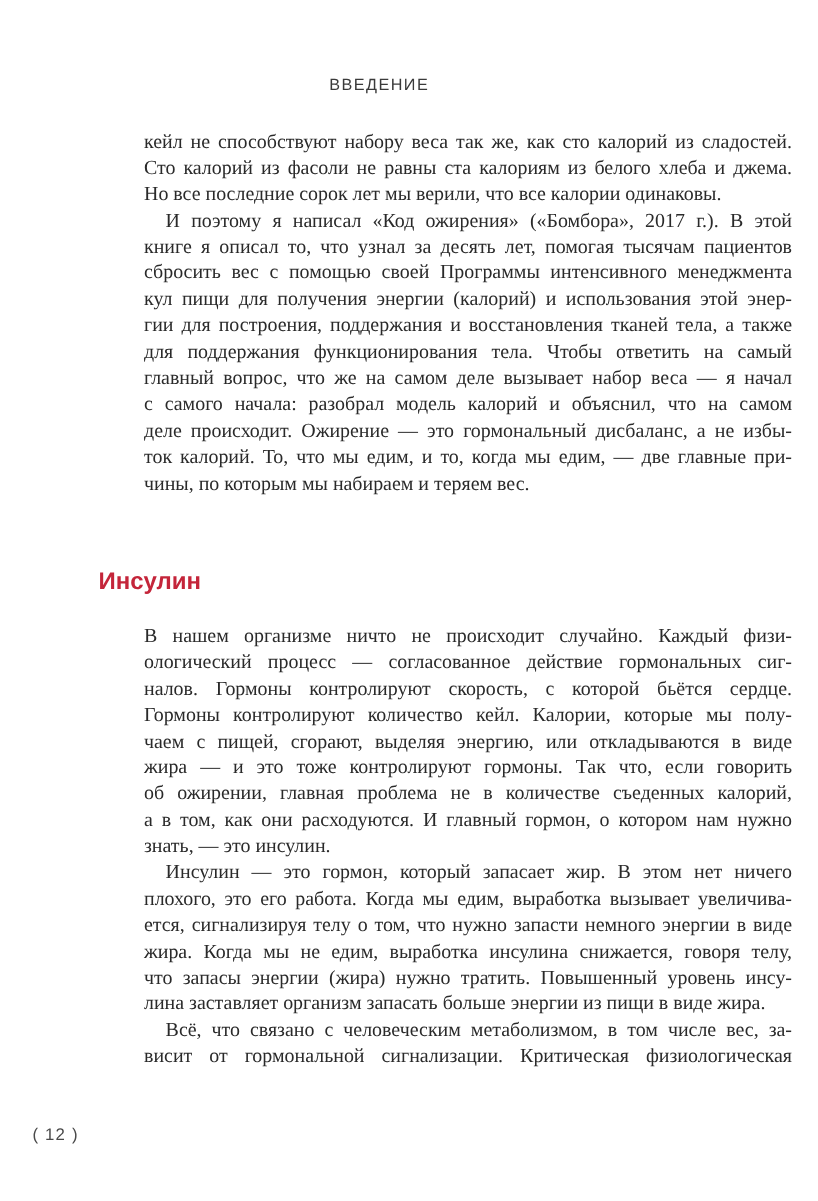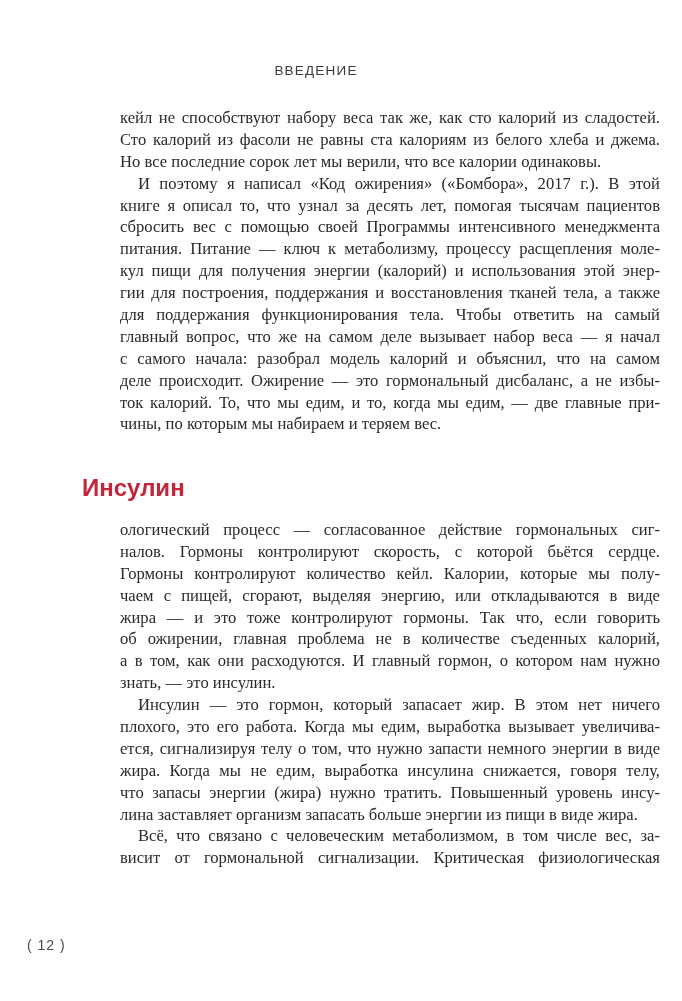--- a/index.html
+++ b/index.html
@@ -50,21 +50,21 @@
       padding-left: 18px;
     }
     .block-a { top: 107px; }
     .block-b { top: 519px; }
     .section-heading {
       position: absolute;
       top: 474px;
       left: 82px;
       font-family: "Liberation Sans", "DejaVu Sans", sans-serif;
       font-weight: bold;
-      font-size: 24px;
+      font-size: 20px;
       color: #c4253a;
     }
     .page-number {
       position: absolute;
       top: 937px;
       left: 0;
       width: 682px;
       font-family: "Liberation Sans", "DejaVu Sans", sans-serif;
       font-size: 14px;
       color: #4a4a4a;
@@ -77,34 +77,34 @@
 
 <div class="running-head">ВВЕДЕНИЕ</div>
 
 <div class="text-block block-a" id="block-a">
     <span class="line">кейл не способствуют набору веса так же, как сто калорий из сладостей.</span>
     <span class="line">Сто калорий из фасоли не равны ста калориям из белого хлеба и джема.</span>
     <span class="line last">Но все последние сорок лет мы верили, что все калории одинаковы.</span>
     <span class="line indent">И поэтому я написал «Код ожирения» («Бомбора», 2017 г.). В этой</span>
     <span class="line">книге я описал то, что узнал за десять лет, помогая тысячам пациентов</span>
     <span class="line">сбросить вес с помощью своей Программы интенсивного менеджмента</span>
-    <span class="line">питания. Питание — ключ к метаболизму, процессу расщепления моле-</span>
     <span class="line">кул пищи для получения энергии (калорий) и использования этой энер-</span>
     <span class="line">гии для построения, поддержания и восстановления тканей тела, а также</span>
     <span class="line">для поддержания функционирования тела. Чтобы ответить на самый</span>
     <span class="line">главный вопрос, что же на самом деле вызывает набор веса — я начал</span>
     <span class="line">с самого начала: разобрал модель калорий и объяснил, что на самом</span>
     <span class="line">деле происходит. Ожирение — это гормональный дисбаланс, а не избы-</span>
     <span class="line">ток калорий. То, что мы едим, и то, когда мы едим, — две главные при-</span>
     <span class="line last">чины, по которым мы набираем и теряем вес.</span>
   </div>
 
 <div class="section-heading">Инсулин</div>
 
 <div class="text-block block-b" id="block-b">
+    <span class="line">В нашем организме ничто не происходит случайно. Каждый физи-</span>
     <span class="line">ологический процесс — согласованное действие гормональных сиг-</span>
     <span class="line">налов. Гормоны контролируют скорость, с которой бьётся сердце.</span>
     <span class="line">Гормоны контролируют количество кейл. Калории, которые мы полу-</span>
     <span class="line">чаем с пищей, сгорают, выделяя энергию, или откладываются в виде</span>
     <span class="line">жира — и это тоже контролируют гормоны. Так что, если говорить</span>
     <span class="line">об ожирении, главная проблема не в количестве съеденных калорий,</span>
     <span class="line">а в том, как они расходуются. И главный гормон, о котором нам нужно</span>
     <span class="line last">знать, — это инсулин.</span>
     <span class="line indent">Инсулин — это гормон, который запасает жир. В этом нет ничего</span>
     <span class="line">плохого, это его работа. Когда мы едим, выработка вызывает увеличива-</span>

